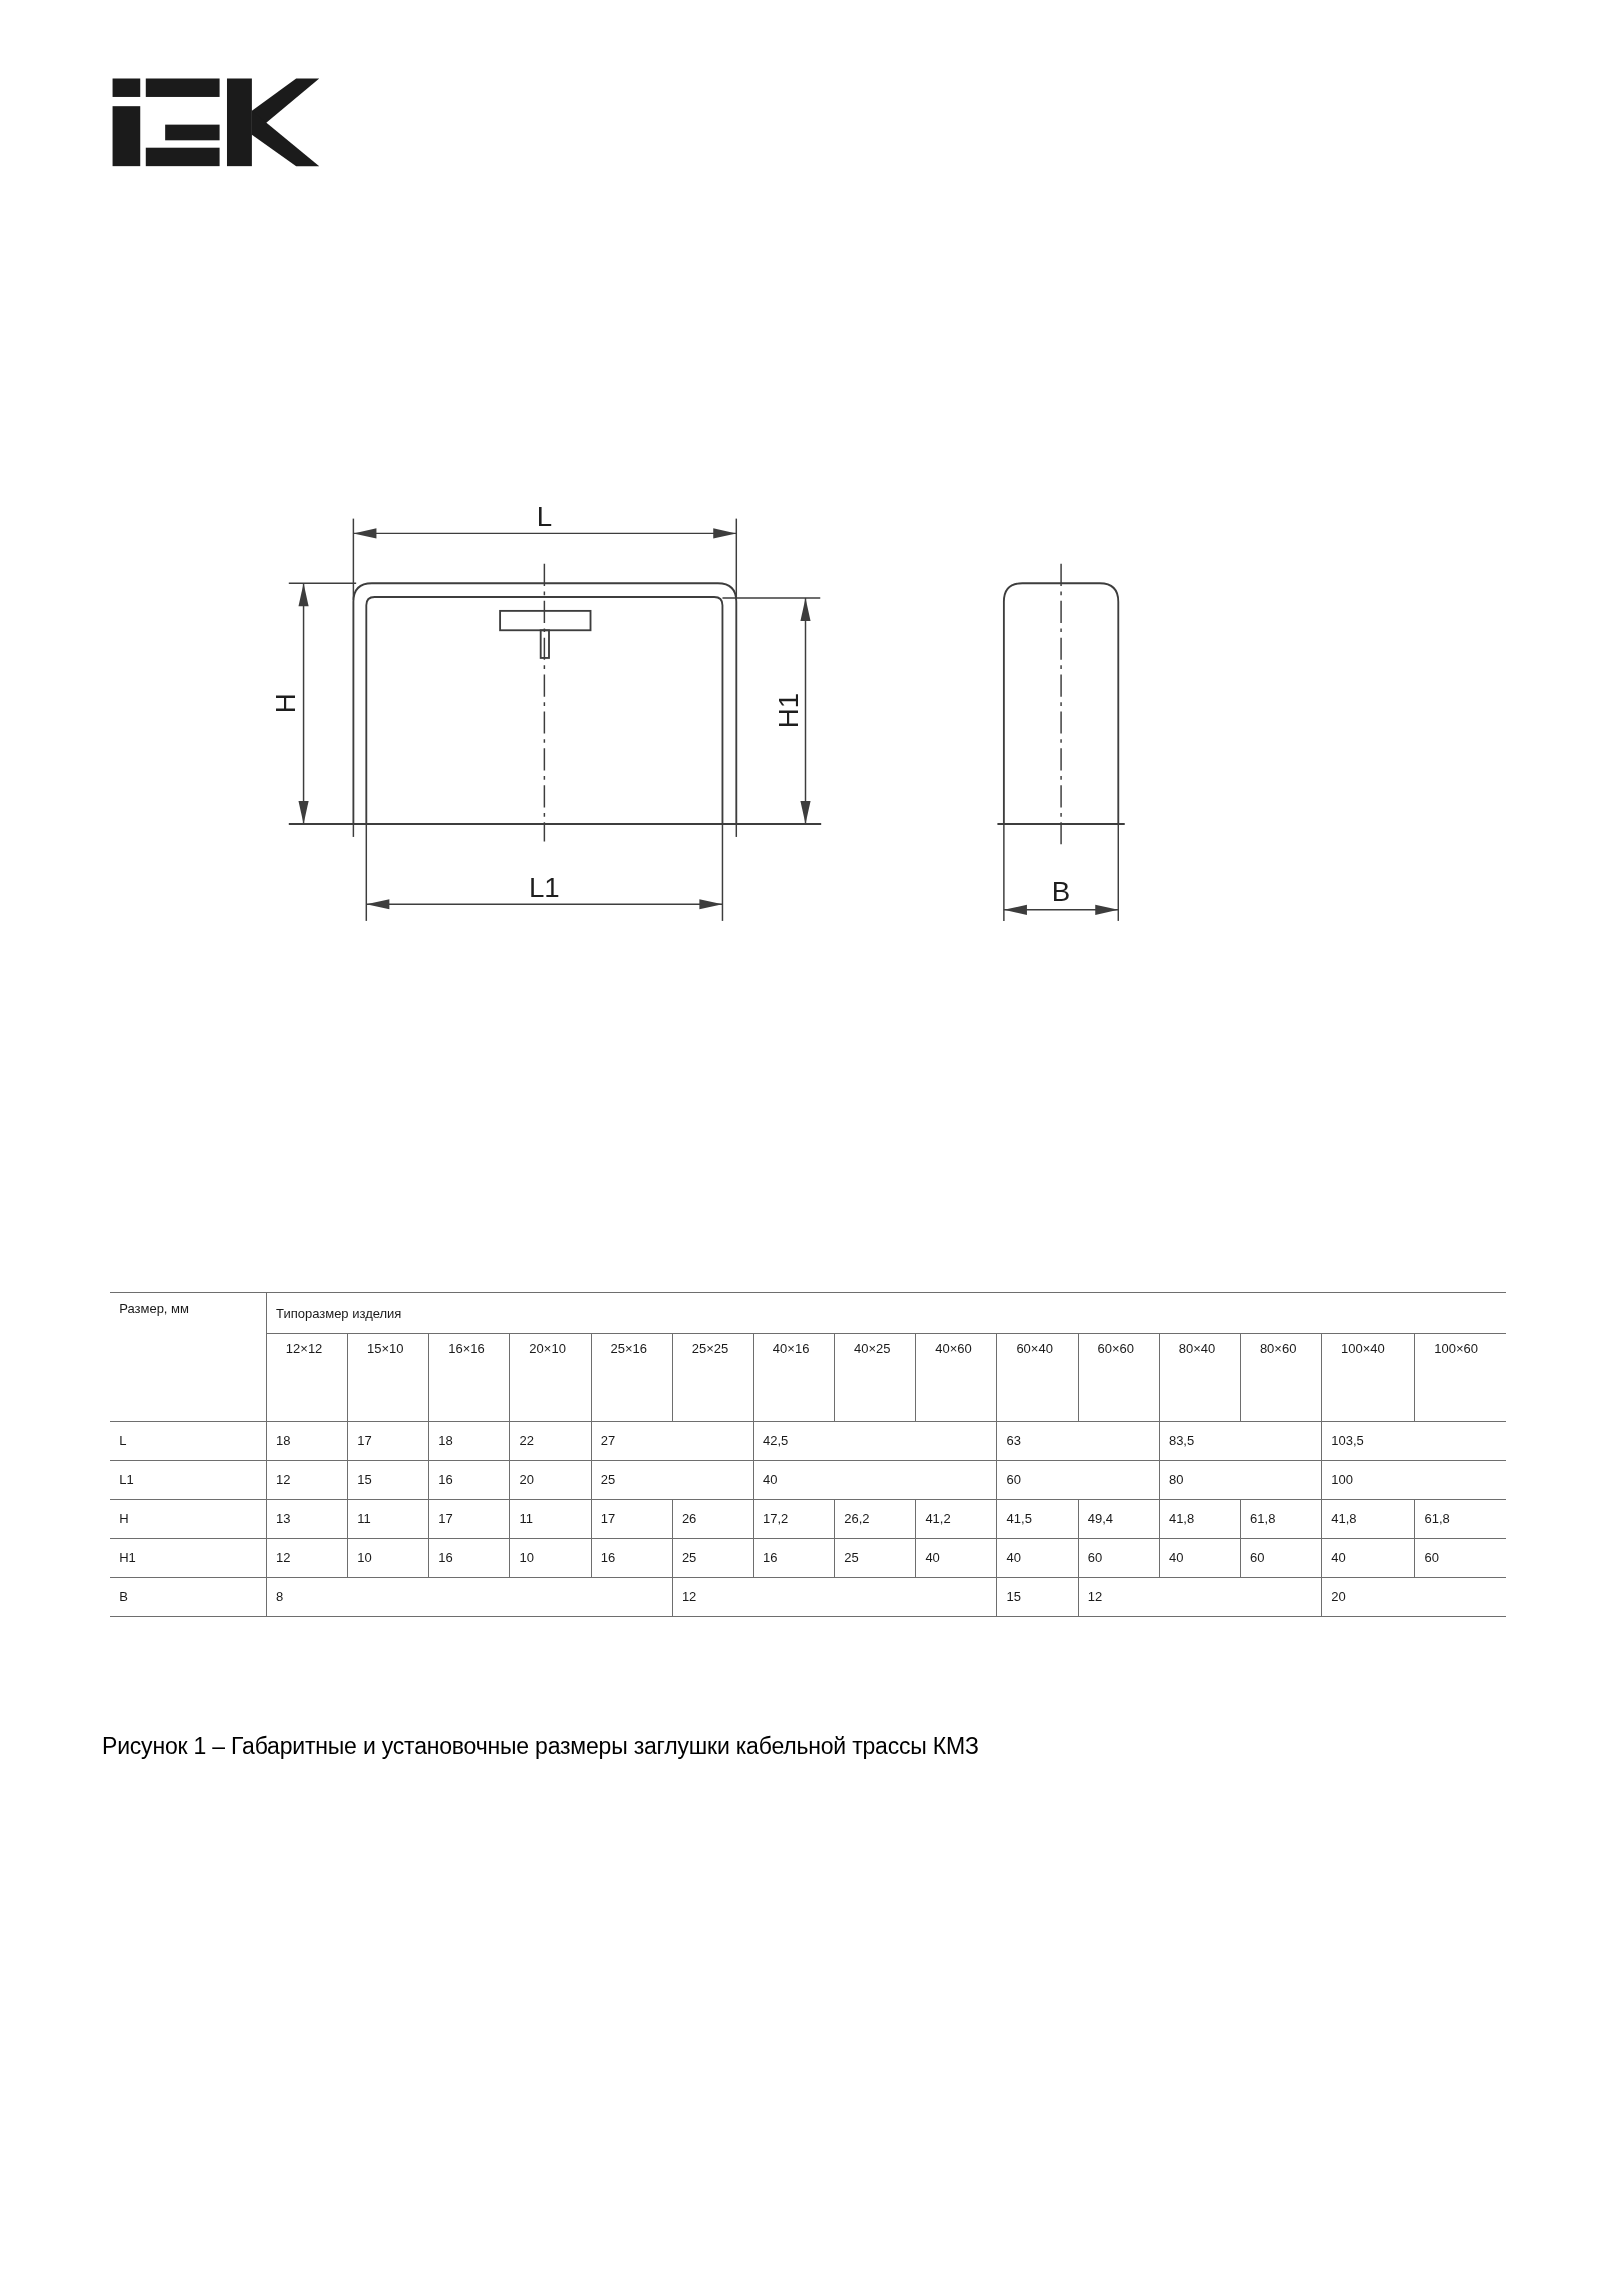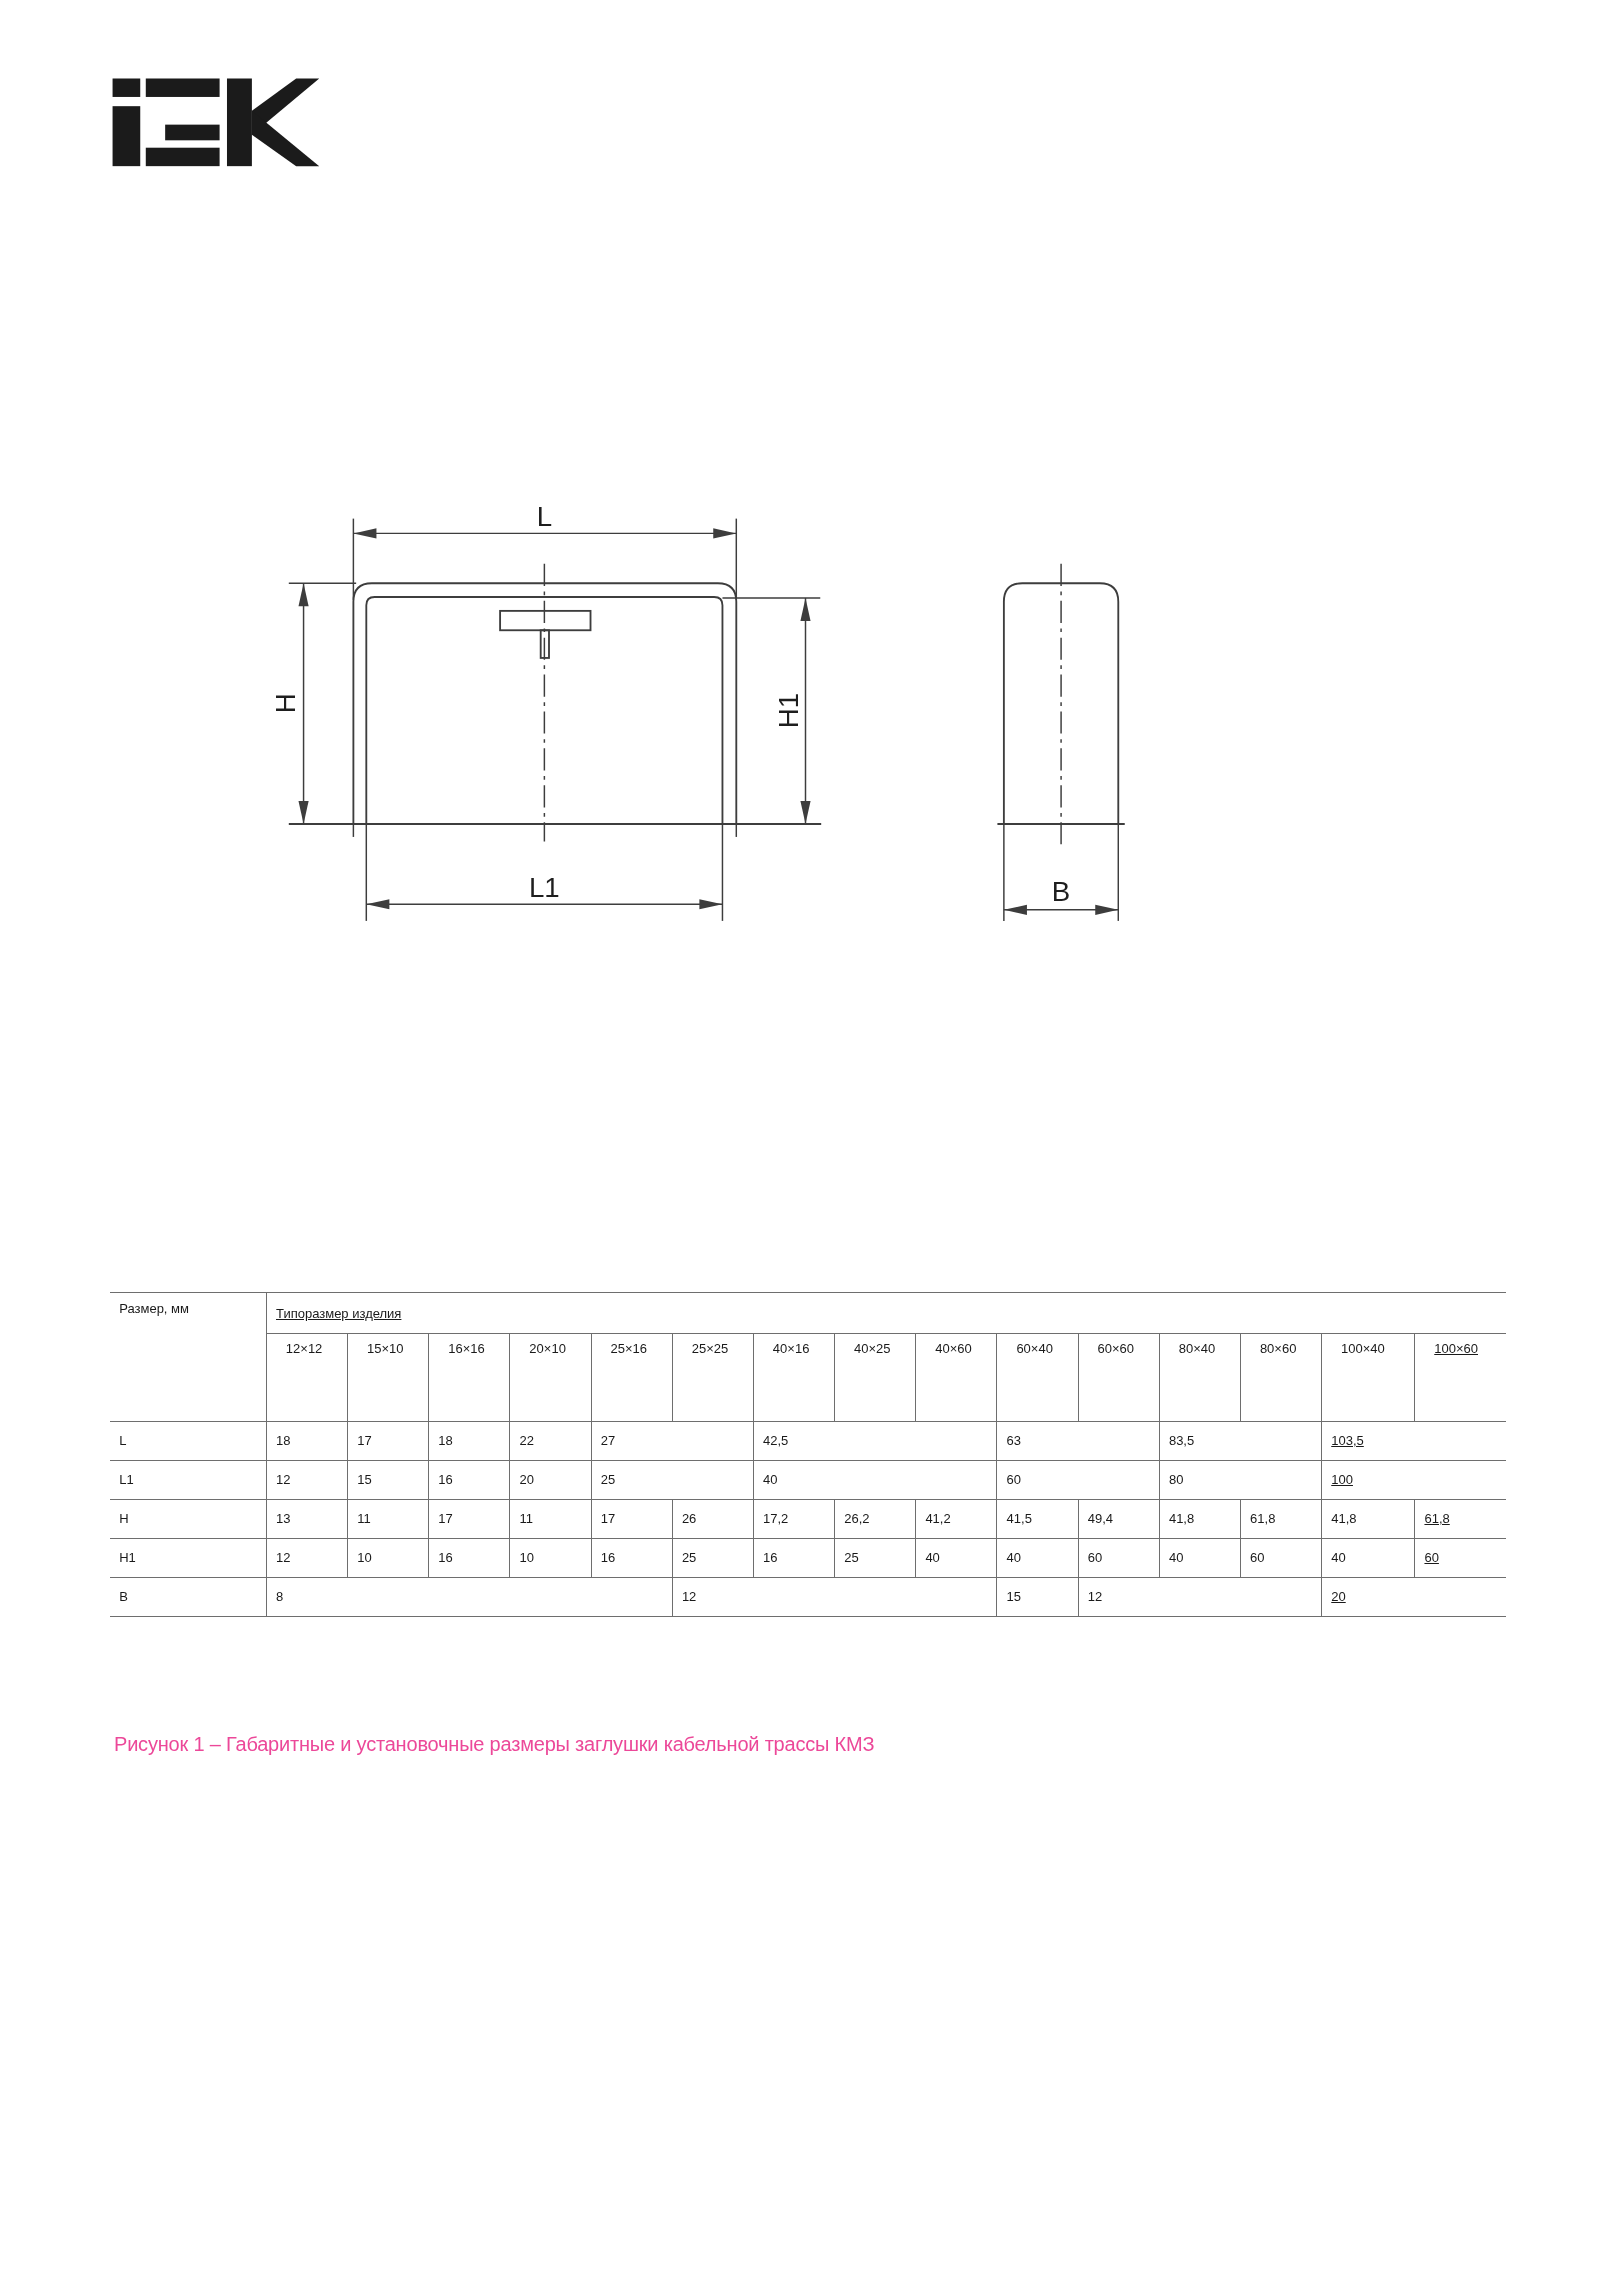--- a/index.html
+++ b/index.html
@@ -16,29 +16,29 @@
     position:absolute;left:110px;top:1292px;width:1396px;
     border-collapse:collapse;table-layout:fixed;
     font-size:13px;color:#1a1a1a;
   }
   .dim-table th,.dim-table td{
     border:1.8px solid #6e6e6e;
     font-weight:normal;text-align:left;
     padding:0 3.7px 0 9.2px;overflow:hidden;white-space:nowrap;
   }
   .dim-table .first{border-left:none;}
-  .dim-table .last{border-right:none;text-decoration:underline;}
+  .dim-table .last{border-right:none;}
   .dim-table .corner{height:40px;vertical-align:top;padding-top:8.3px;}
   .dim-table .group{height:40px;vertical-align:middle;}
   .dim-table .colhead{height:80px;vertical-align:top;padding-top:6.5px;padding-left:19px;}
   .dim-table tbody td{height:38px;vertical-align:middle;}
   
   .caption{
-    position:absolute;left:114px;top:1733px;margin:0;
-    font-size:20px;letter-spacing:-0.2px;color:#ec4899;
+    position:absolute;left:102px;top:1733px;margin:0;
+    font-size:23px;letter-spacing:-0.2px;color:#000000;
   }
 </style>
 </head>
 <body>
 
 <div class="page">
 
   <svg class="drawing-svg" width="1611" height="2293" viewBox="0 0 1746 2485">
 
     <g fill="#1b1b1b">

